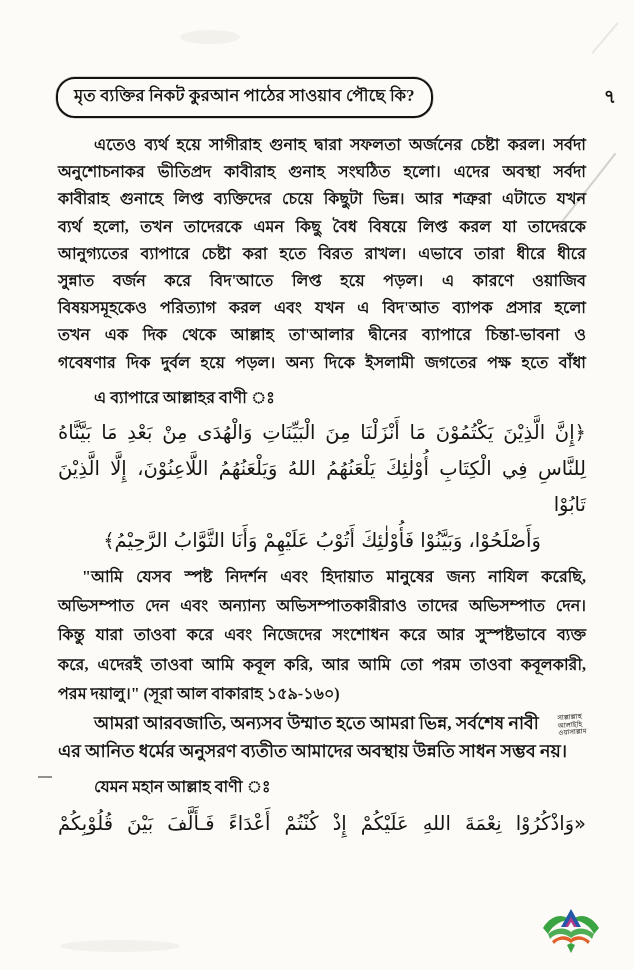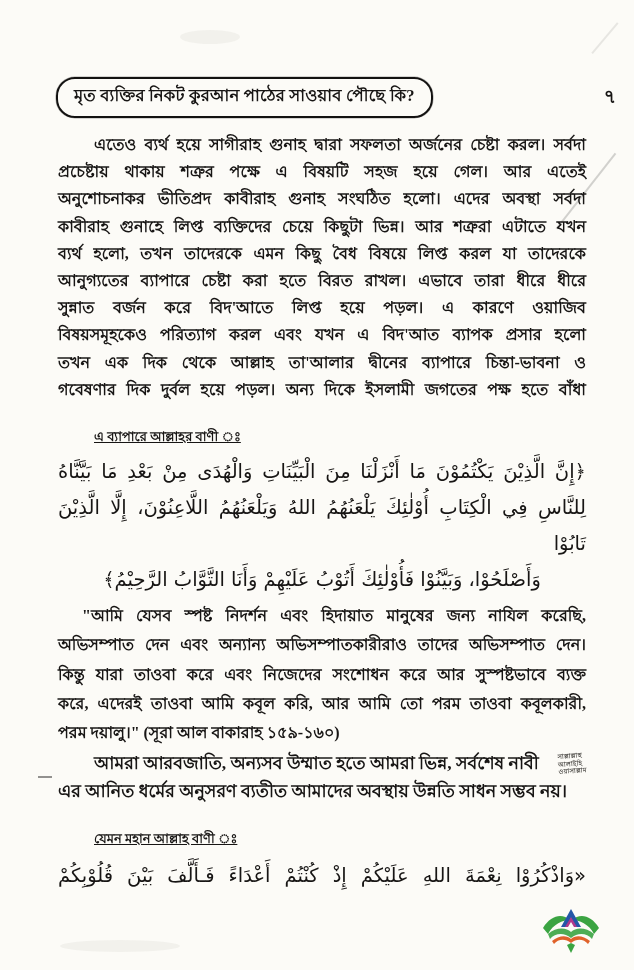--- a/index.html
+++ b/index.html
@@ -37,22 +37,22 @@
 
   .bline{
     font-size:16px;line-height:27.2px;font-weight:600;
     text-align:justify;white-space:normal;
   }
   .j{text-align-last:justify;}
   .endl{text-align-last:left;}
   .indent{text-indent:36px;}
 
   .lead{
-    font-size:13px;line-height:27px;font-weight:600;
-    text-indent:36px;margin-top:20px;text-decoration:underline;
+    font-size:16px;line-height:27px;font-weight:600;
+    text-indent:36px;margin-top:8px;
   }
 
   .arabic{
     direction:rtl;
     font-family:"DejaVu Sans", sans-serif;
     font-size:19.5px;line-height:36px;font-weight:400;
     margin-top:4px;
   }
   .aline{text-align:justify;text-align-last:justify;}
   .acenter{text-align:center;text-align-last:center;}
@@ -93,21 +93,20 @@
     <div class="title-box">
       <span>মৃত ব্যক্তির নিকট কুরআন পাঠের সাওয়াব পৌছে কি?</span>
     </div>
     <div class="page-num">৭</div>
   </div>
 
   <div class="bodycol">
 
     <div>
       <div class="bline j indent">এতেও ব্যর্থ হয়ে সাগীরাহ গুনাহ দ্বারা সফলতা অর্জনের চেষ্টা করল। সর্বদা</div>
-      <div class="bline j">প্রচেষ্টায় থাকায় শত্রুর পক্ষে এ বিষয়টি সহজ হয়ে গেল। আর এতেই</div>
       <div class="bline j">অনুশোচনাকর ভীতিপ্রদ কাবীরাহ গুনাহ সংঘঠিত হলো। এদের অবস্থা সর্বদা</div>
       <div class="bline j">কাবীরাহ গুনাহে লিপ্ত ব্যক্তিদের চেয়ে কিছুটা ভিন্ন। আর শত্রুরা এটাতে যখন</div>
       <div class="bline j">ব্যর্থ হলো, তখন তাদেরকে এমন কিছু বৈধ বিষয়ে লিপ্ত করল যা তাদেরকে</div>
       <div class="bline j">আনুগ্যতের ব্যাপারে চেষ্টা করা হতে বিরত রাখল। এভাবে তারা ধীরে ধীরে</div>
       <div class="bline j">সুন্নাত বর্জন করে বিদ'আতে লিপ্ত হয়ে পড়ল। এ কারণে ওয়াজিব</div>
       <div class="bline j">বিষয়সমূহকেও পরিত্যাগ করল এবং যখন এ বিদ'আত ব্যাপক প্রসার হলো</div>
       <div class="bline j">তখন এক দিক থেকে আল্লাহ তা'আলার দ্বীনের ব্যাপারে চিন্তা-ভাবনা ও</div>
       <div class="bline j">গবেষণার দিক দুর্বল হয়ে পড়ল। অন্য দিকে ইসলামী জগতের পক্ষ হতে বাঁধা</div>
     </div>
 

